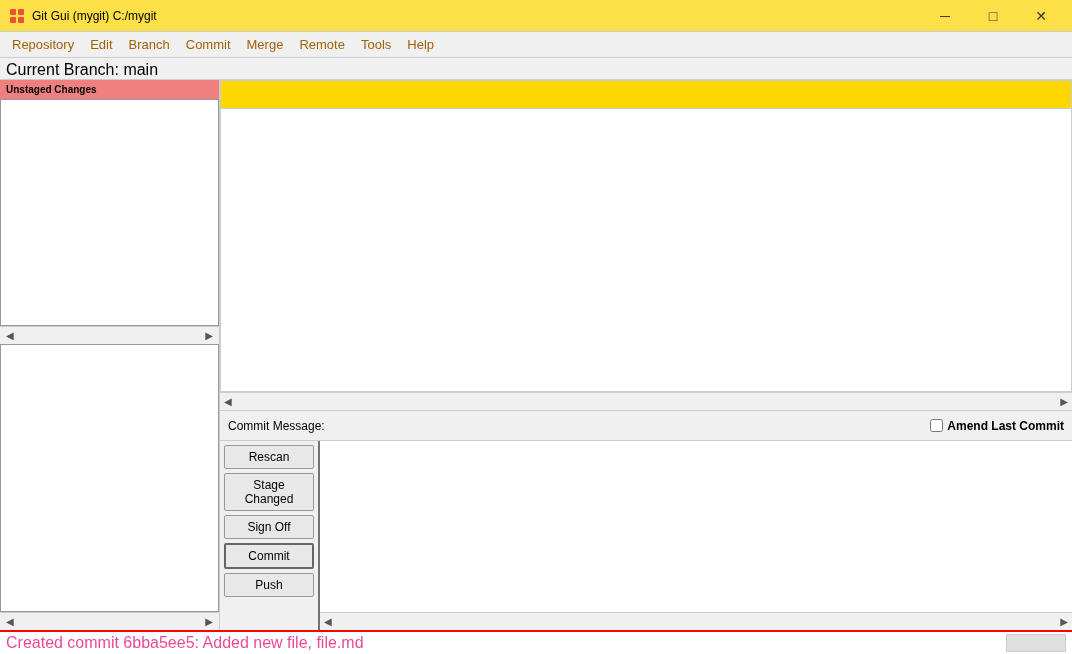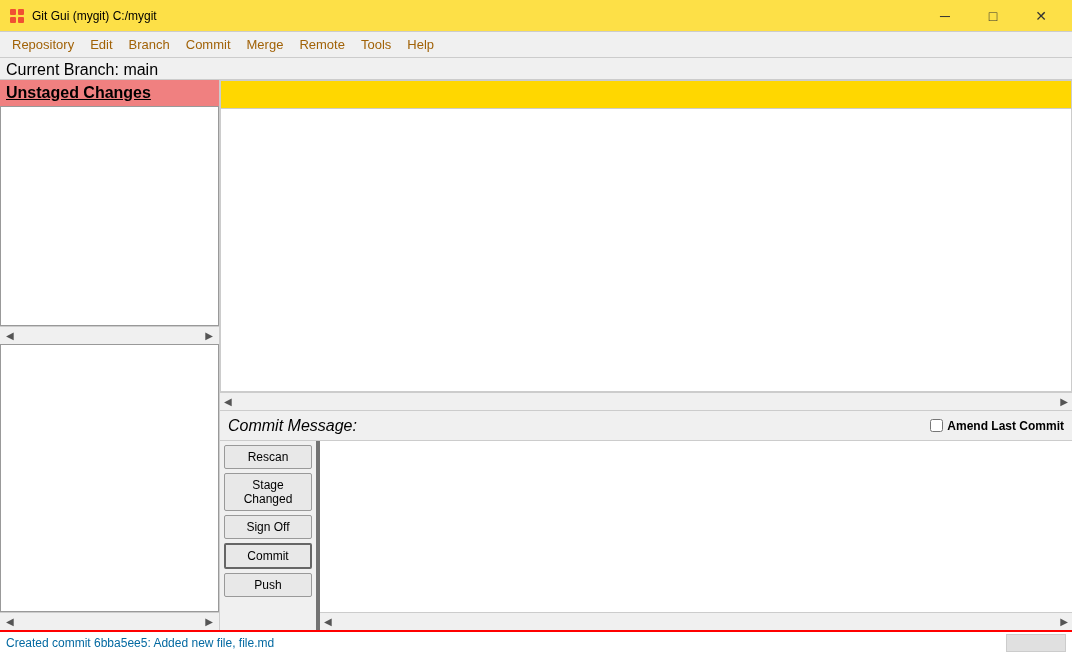--- a/index.html
+++ b/index.html
@@ -90,24 +90,23 @@
       width: 220px;
       display: flex;
       flex-direction: column;
       border-right: 1px solid #ccc;
       background: #f0f0f0;
       flex-shrink: 0;
     }
 
     .section-header {
       padding: 4px 6px;
-      font-size: 16px;
+      font-size: 10px;
       font-weight: bold;
       color: #000;
-      text-decoration: underline;
     }
     .section-header.unstaged {
       background: #f08080;
     }
     .section-header.staged {
       background: #90ee90;
     }
 
     .file-list-container {
       position: relative;
@@ -196,22 +195,21 @@
     .commit-message-bar {
       display: flex;
       align-items: center;
       justify-content: space-between;
       padding: 4px 8px;
       background: #f0f0f0;
       border-bottom: 1px solid #ccc;
       height: 30px;
     }
     .commit-message-label {
-      font-size: 16px;
-      font-style: italic;
+      font-size: 12px;
     }
     .amend-container {
       display: flex;
       align-items: center;
       gap: 4px;
     }
     .amend-checkbox {
       cursor: pointer;
     }
     .amend-label {
@@ -226,21 +224,21 @@
       overflow: hidden;
     }
 
     .action-buttons {
       width: 100px;
       display: flex;
       flex-direction: column;
       padding: 4px;
       gap: 4px;
       background: #f0f0f0;
-      border-right: 4px solid #737373;
+      border-right: 2px solid #737373;
       flex-shrink: 0;
     }
     .action-btn {
       padding: 4px 8px;
       background: #e8e8e8;
       border: 1px solid #999;
       border-radius: 2px;
       cursor: pointer;
       font-size: 12px;
       text-align: center;
@@ -278,22 +276,22 @@
     
     .status-bar {
       display: flex;
       align-items: center;
       background: #fff;
       border-top: 2px solid #f00;
       height: 24px;
       padding: 0 6px;
     }
     .status-text {
-      font-size: 12px;
-      color: #0369a1;
+      font-size: 16px;
+      color: #ec4899;
       flex: 1;
     }
     .status-right {
       width: 60px;
       background: #e0e0e0;
       height: 18px;
       border: 1px solid #ccc;
     }
 
     

